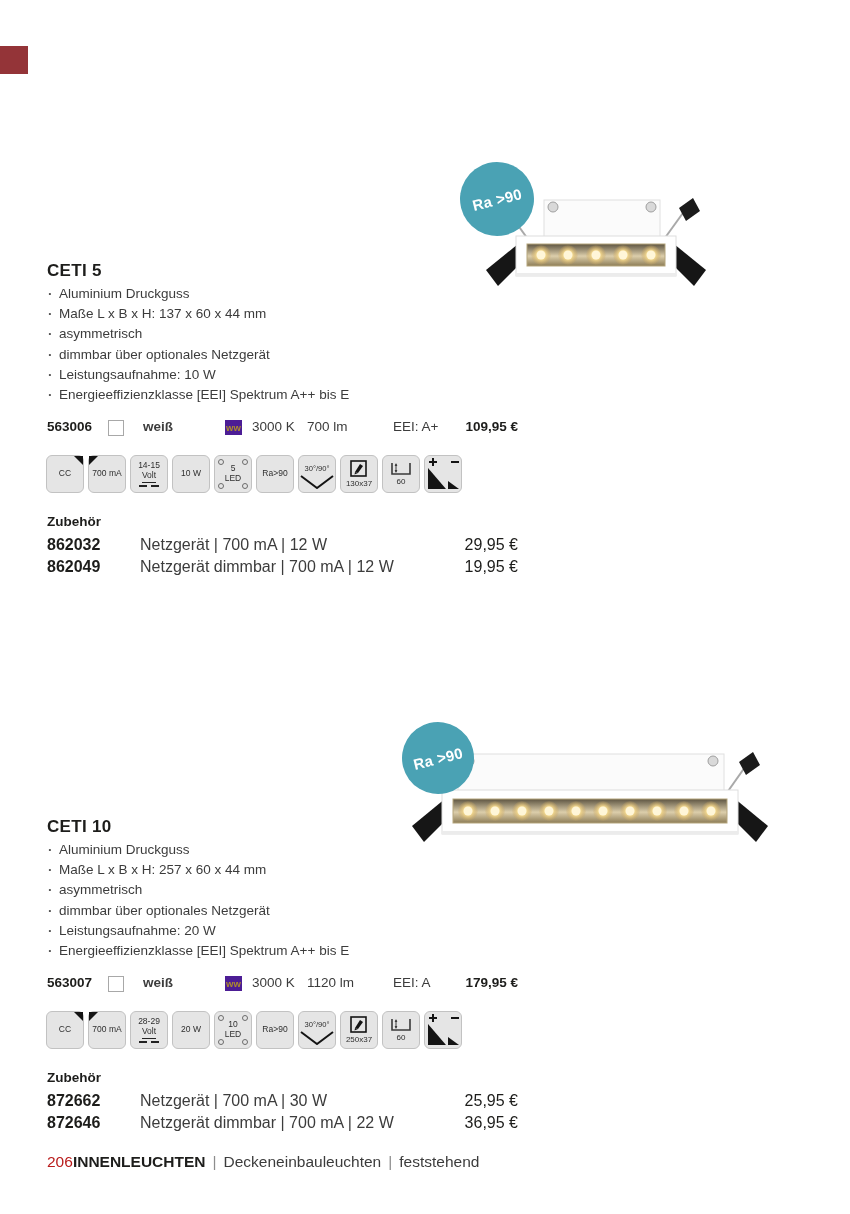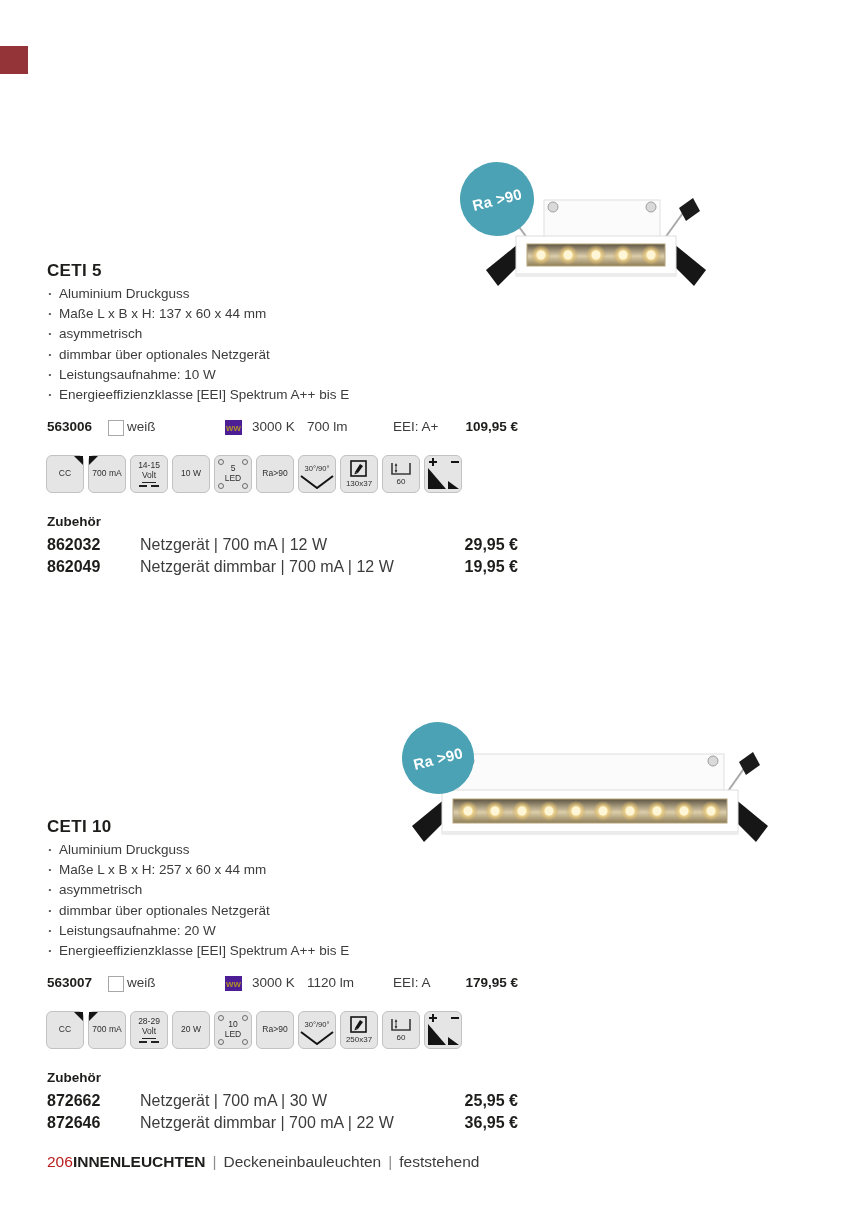--- a/index.html
+++ b/index.html
@@ -21,21 +21,21 @@
   .bullets{position:absolute;left:0;top:31px;list-style:none;margin:0;padding:0;
            font-size:13.5px;color:#3c3c3c;}
   .bullets li{line-height:20.2px;padding-left:12px;position:relative;}
   .bullets li::before{content:"·";position:absolute;left:1px;top:0;font-weight:bold;color:#555;}
 
   
   .vrow{position:absolute;left:0;top:166px;width:471px;height:18px;font-size:13.5px;}
   .vrow .sku{position:absolute;left:0;top:0;font-weight:bold;color:#1d1d1b;text-align:right;}
   .vrow .swatch{position:absolute;left:61px;top:1px;width:14px;height:14px;
                 background:#ffffff;border:1px solid #a8a8a8;}
-  .vrow .cname{position:absolute;left:80px;top:0;}
+  .vrow .cname{position:absolute;left:96px;top:0;font-weight:bold;}
   .vrow .ww{position:absolute;left:178px;top:1px;width:17px;height:15px;background:#4c1d95;
             color:#ad8c2e;font-size:9.5px;font-weight:bold;text-align:center;line-height:15px;}
   .vrow .cct{position:absolute;left:205px;top:0;}
   .vrow .lum{position:absolute;left:260px;top:0;width:76px;text-align:left;}
   .vrow .eei{position:absolute;left:346px;top:0;}
   .vrow .price{position:absolute;right:0;top:0;font-weight:bold;color:#1d1d1b;}
 
   
   .icons{position:absolute;left:-1px;top:202px;display:flex;gap:4px;}
   .ibox{width:36px;height:36px;border:1px solid #c2c2c2;border-radius:6px;background:#e5e5e5;
@@ -53,21 +53,21 @@
   .scr.c{left:3px;bottom:3px;} .scr.d{right:3px;bottom:3px;}
   .beam-label{font-size:7.6px;margin-top:-9px;}
   .beam-svg{position:absolute;bottom:3px;left:1px;}
   .dimtext{font-size:8px;margin-top:1px;}
 
   
   .zub{position:absolute;left:0;top:261px;font-size:13.5px;font-weight:bold;color:#1d1d1b;}
   .arow{position:absolute;left:0;width:471px;height:18px;font-size:16px;}
   .arow .sku{position:absolute;left:0;top:0;font-weight:bold;color:#1d1d1b;}
   .arow .desc{position:absolute;left:93px;top:0;color:#3c3c3c;}
-  .arow .price{position:absolute;right:0;top:0;font-weight:bold;color:#1d1d1b;}
+  .arow .price{position:absolute;right:0;top:0;font-weight:normal;color:#1d1d1b;}
   .arow.r1{top:283px;} .arow.r2{top:305px;}
 
   
   .footer{position:absolute;left:47px;top:1153px;display:flex;align-items:baseline;
           font-size:15.5px;color:#3c3c3c;}
   .footer .pnum{font-weight:normal;color:#b91c1c;margin-right:0;}
   .footer .cat{font-weight:bold;color:#1d1d1b;}
   .footer .sep{color:#8d8d8d;margin:0 7px;}
 </style>
 </head>

